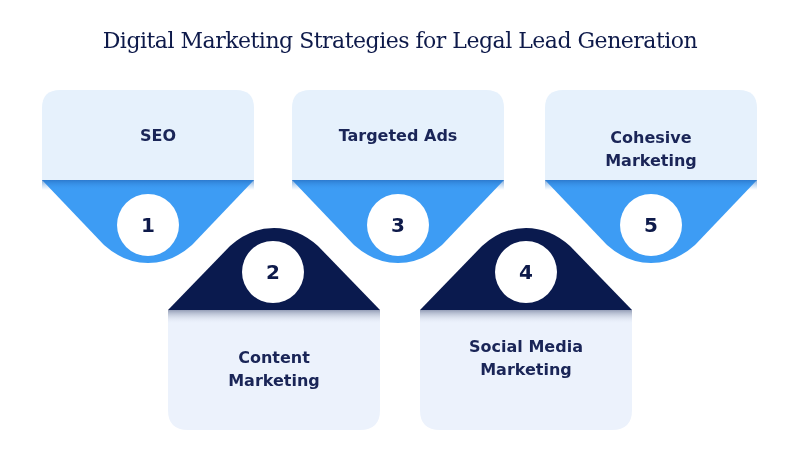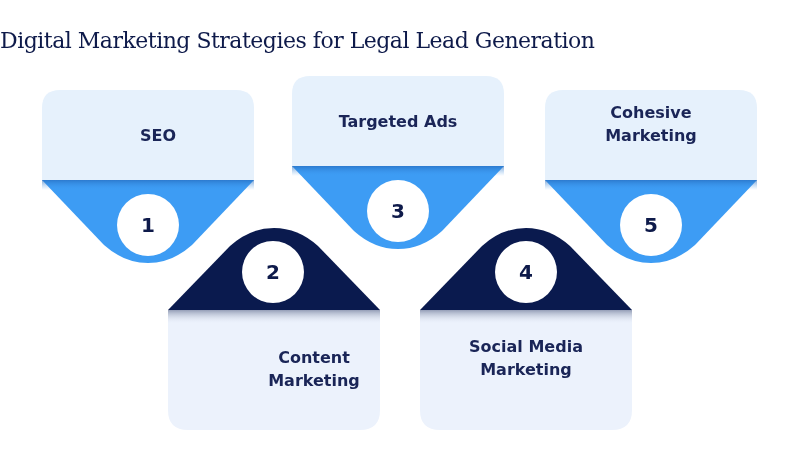--- a/index.html
+++ b/index.html
@@ -1,17 +1,17 @@
 <!DOCTYPE html>
 <html><head>
 <meta charset="utf-8">
 <style>
   html, body { margin:0; padding:0; }
   body { width:800px; height:474px; background:#ffffff; position:relative; overflow:hidden; font-family:"DejaVu Sans","Liberation Sans",sans-serif; }
-  .title { position:absolute; left:0; top:28px; width:800px; font-family:"DejaVu Serif","Liberation Serif",serif; font-size:22px; color:#0e1a4a; letter-spacing:-0.5px; }
+  .title { position:absolute; left:0; top:28px; width:800px; text-align:center; font-family:"DejaVu Serif","Liberation Serif",serif; font-size:22px; color:#0e1a4a; letter-spacing:-0.5px; }
   .item { position:absolute; width:212px; }
   .item svg { position:absolute; left:0; top:0; overflow:visible; }
   .label { position:absolute; left:0; width:212px; text-align:center; font-weight:bold; font-size:16px; line-height:23px; color:#1a2557; }
   .num { position:absolute; width:62px; height:62px; border-radius:50%; background:#ffffff; text-align:center; line-height:62px; font-weight:bold; font-size:20px; color:#0e1a4a; }
 </style>
 </head>
 <body>
 
 <div class="title">Digital Marketing Strategies for Legal Lead Generation</div>
 
@@ -24,57 +24,57 @@
       </linearGradient>
     </defs>
     <path d="M0,18 Q0,0 18,0 L194,0 Q212,0 212,18 L212,90 L0,90 Z" fill="#e6f1fc"></path>
     <path d="M0,90 L212,90 L150,155 Q130,173 106,173 Q82,173 62,155 Z" fill="#3d9cf4"></path>
     <rect x="0" y="90" width="212" height="10" fill="url(#shTop)"></rect>
   </svg>
   <div class="label" style="top:34px;margin-left:10px;">SEO</div>
   <div class="num" style="left:75px; top:104px;">1</div>
 </div>
 
-<div class="item" style="left:292px; top:76px; height:175px;">
+<div class="item" style="left:292px; top:90px; height:175px;">
   <svg width="212" height="175">
     <path d="M0,18 Q0,0 18,0 L194,0 Q212,0 212,18 L212,90 L0,90 Z" fill="#e6f1fc"></path>
     <path d="M0,90 L212,90 L150,155 Q130,173 106,173 Q82,173 62,155 Z" fill="#3d9cf4"></path>
     <rect x="0" y="90" width="212" height="10" fill="url(#shTop)"></rect>
   </svg>
   <div class="label" style="top:34px;">Targeted Ads</div>
   <div class="num" style="left:75px; top:104px;">3</div>
 </div>
 
 <div class="item" style="left:545px; top:90px; height:175px;">
   <svg width="212" height="175">
     <path d="M0,18 Q0,0 18,0 L194,0 Q212,0 212,18 L212,90 L0,90 Z" fill="#e6f1fc"></path>
     <path d="M0,90 L212,90 L150,155 Q130,173 106,173 Q82,173 62,155 Z" fill="#3d9cf4"></path>
     <rect x="0" y="90" width="212" height="10" fill="url(#shTop)"></rect>
   </svg>
-  <div class="label" style="top:11px;">
+  <div class="label" style="top:36px;">
     <div>Cohesive</div>
     <div>Marketing</div>
   </div>
   <div class="num" style="left:75px; top:104px;">5</div>
 </div>
 
 <div class="item" style="left:168px; top:228px; height:204px;">
   <svg width="212" height="204">
     <defs>
       <linearGradient id="shBot" x1="0" y1="0" x2="0" y2="1">
         <stop offset="0" stop-color="#5a6688" stop-opacity="0.6"></stop>
         <stop offset="1" stop-color="#ecf2fc" stop-opacity="0"></stop>
       </linearGradient>
     </defs>
     <path d="M0,82 L62,18 Q82,0 106,0 Q130,0 150,18 L212,82 Z" fill="#0a1a4e"></path>
     <path d="M0,82 L212,82 L212,182 Q212,202 192,202 L20,202 Q0,202 0,182 Z" fill="#ecf2fc"></path>
     <rect x="0" y="82" width="212" height="14" fill="url(#shBot)"></rect>
   </svg>
   <div class="num" style="left:74px; top:13px;">2</div>
-  <div class="label" style="top:118px;padding-left:40px;">
+  <div class="label" style="top:118px;">
     <div>Content</div>
     <div>Marketing</div>
   </div>
 </div>
 
 <div class="item" style="left:420px; top:228px; height:204px;">
   <svg width="212" height="204">
     <path d="M0,82 L62,18 Q82,0 106,0 Q130,0 150,18 L212,82 Z" fill="#0a1a4e"></path>
     <path d="M0,82 L212,82 L212,182 Q212,202 192,202 L20,202 Q0,202 0,182 Z" fill="#ecf2fc"></path>
     <rect x="0" y="82" width="212" height="14" fill="url(#shBot)"></rect>

